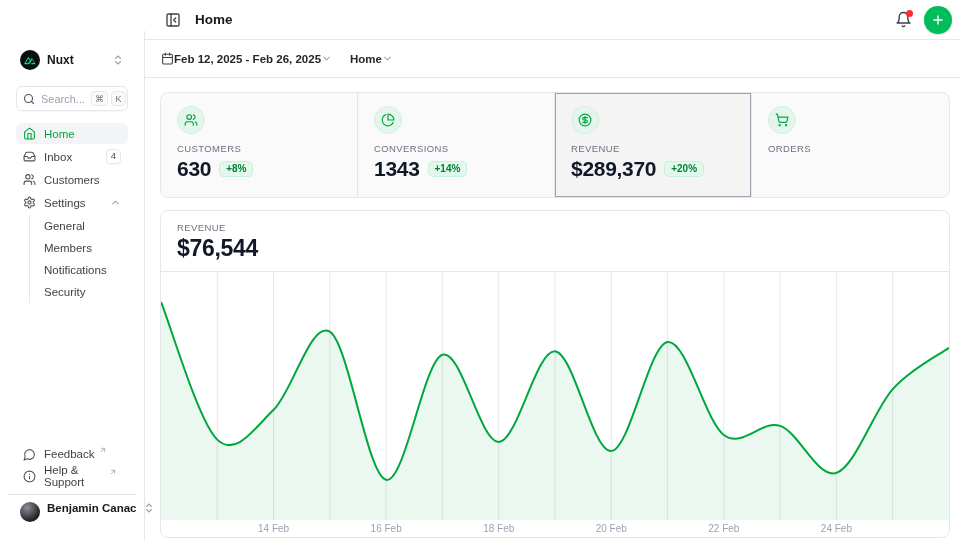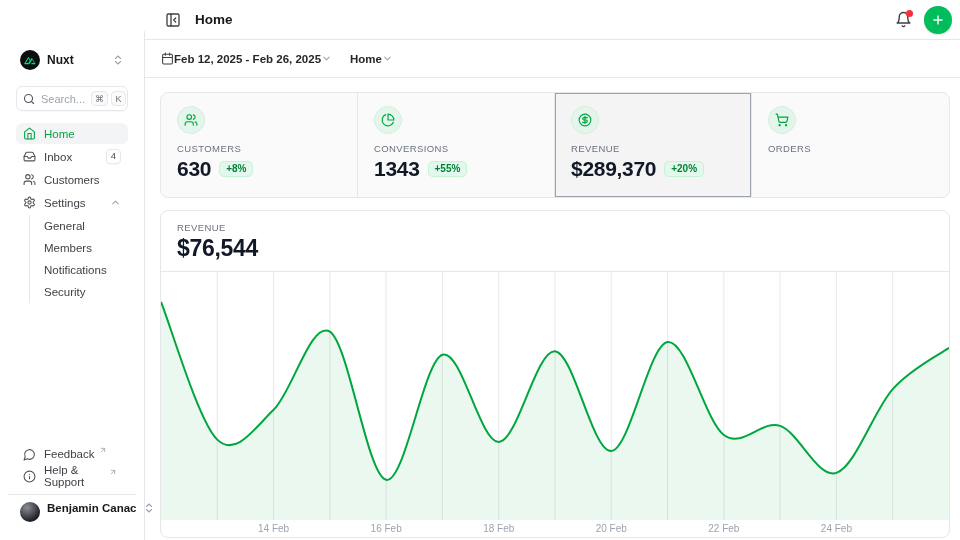--- a/index.html
+++ b/index.html
@@ -322,21 +322,21 @@
         <div class="stat">
           <span class="stat-icon">
             <svg viewBox="0 0 24 24" fill="none" stroke="currentColor" stroke-width="2" stroke-linecap="round" stroke-linejoin="round">
                 <path d="M21.21 15.89A10 10 0 1 1 8 2.83"></path>
                 <path d="M22 12A10 10 0 0 0 12 2v10z"></path>
               </svg>
           </span>
           <div class="stat-label">CONVERSIONS</div>
           <div class="stat-row">
             <span class="stat-value">1343</span>
-            <span class="delta">+55%</span>
+            <span class="delta">+14%</span>
           </div>
         </div>
         <div class="stat selected">
           <span class="stat-icon">
             <svg viewBox="0 0 24 24" fill="none" stroke="currentColor" stroke-width="2" stroke-linecap="round" stroke-linejoin="round">
                 <circle cx="12" cy="12" r="10"></circle>
                 <path d="M16 8h-6a2 2 0 1 0 0 4h4a2 2 0 1 1 0 4H8"></path>
                 <path d="M12 18V6"></path>
               </svg>
           </span>

